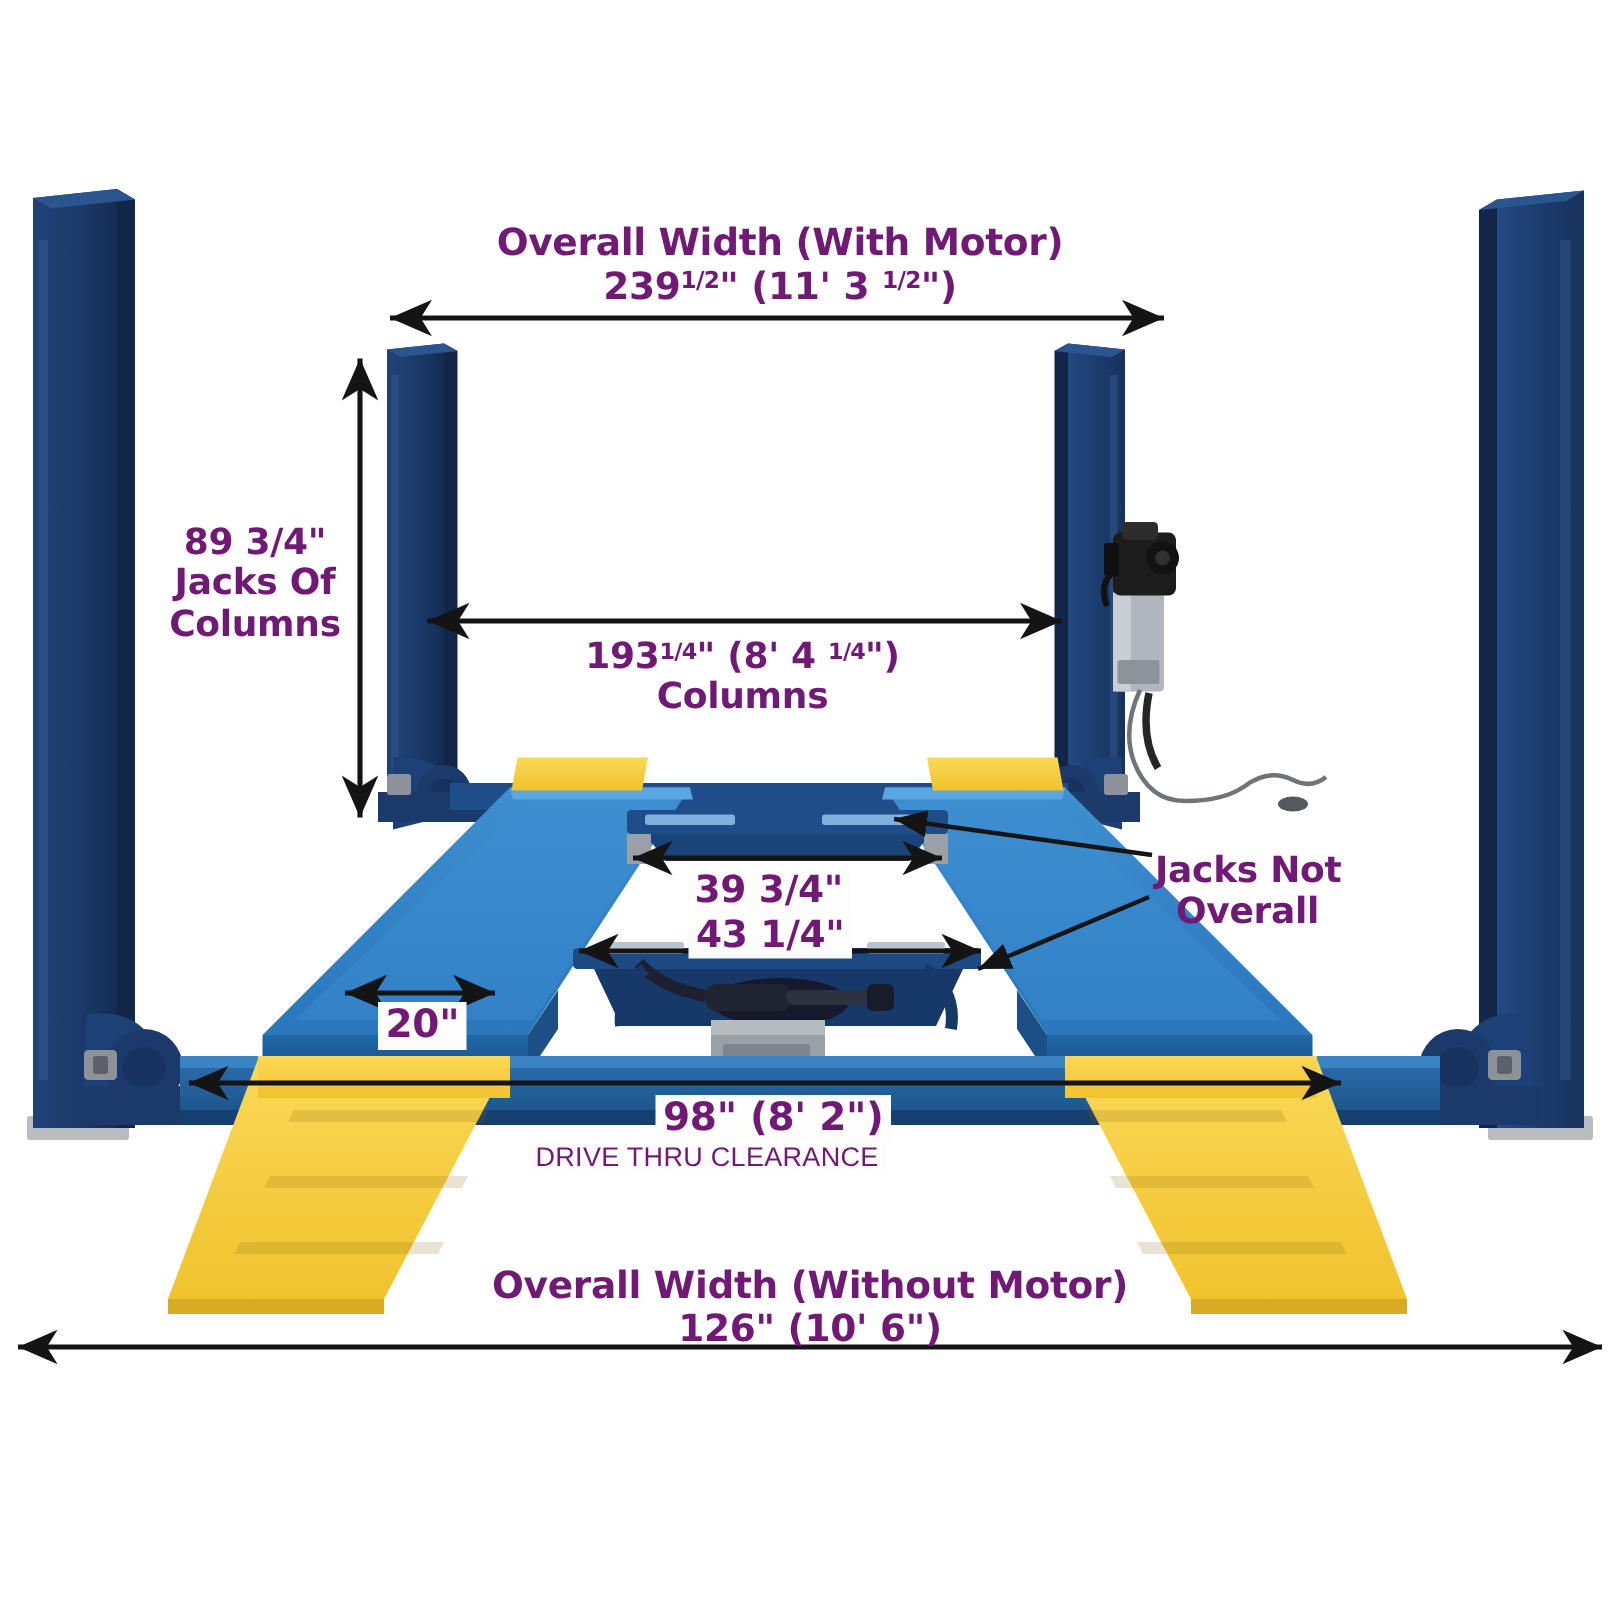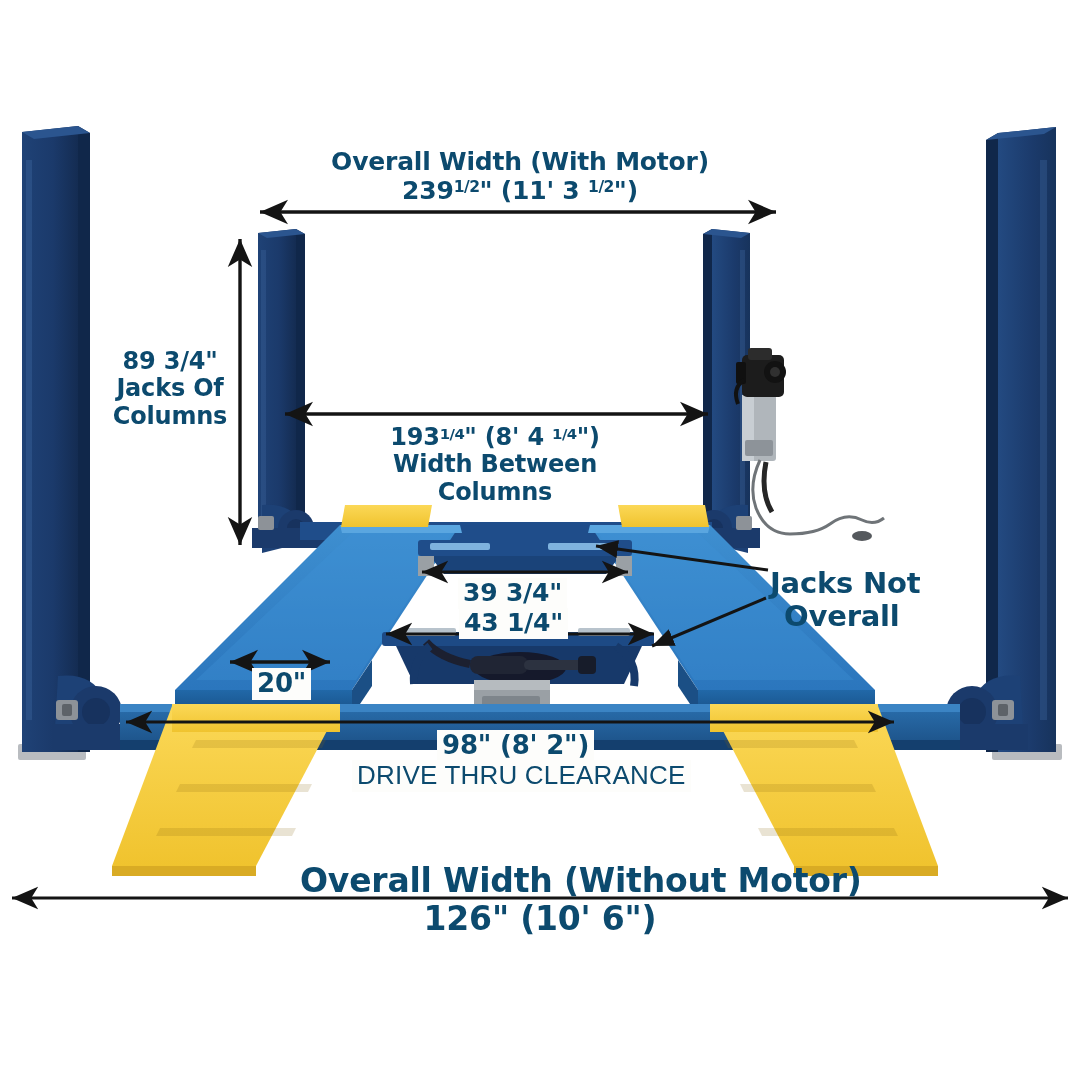--- a/index.html
+++ b/index.html
@@ -10,21 +10,21 @@
     width:1080px;height:1080px;
     background:#ffffff;
     overflow:hidden;
   }
 
   
   .dimtext{
     position:absolute;
     font-family:"DejaVu Sans","Liberation Sans",sans-serif;
     font-weight:bold;
-    color:#0c4a6e;
+    color:#701a75;
     text-align:center;
     line-height:1.14;
     white-space:nowrap;
     letter-spacing:-0.2px;
     z-index:60;
   }
   .dimtext.boxed{
     background:#fdfdfb;
     padding:1px 5px;
   }
@@ -284,47 +284,46 @@
     <div>89 3/4"</div>
     <div>Jacks Of</div>
     <div>Columns</div>
   </div>
 
   <div class="dimtext" style="left:345px;top:424px;width:300px;font-size:24px;">
     <div>
       <span>193</span><span class="frac"><sup>1</sup>/<sub>4</sub></span><span>"</span>
       <span>(8' 4 </span><span class="frac"><sup>1</sup>/<sub>4</sub></span><span>")</span>
     </div>
-    <div>Width Between</div>
     <div>Columns</div>
   </div>
 
   <div class="dimtext boxed" style="left:458px;top:578px;font-size:25px;">
     <span>39 3/4"</span>
   </div>
 
   <div class="dimtext boxed" style="left:459px;top:608px;font-size:25px;">
     <span>43 1/4"</span>
   </div>
 
   <div class="dimtext boxed" style="left:252px;top:668px;font-size:26px;">
     <span>20"</span>
   </div>
 
   <div class="dimtext boxed" style="left:437px;top:730px;font-size:26px;">
     <span>98" (8' 2")</span>
   </div>
 
-  <div class="dimtext boxed" style="left:352px;top:760px;font-size:26px;font-family:'Liberation Sans',sans-serif;font-weight:normal;letter-spacing:0.2px;">
+  <div class="dimtext boxed" style="left:352px;top:760px;font-size:18px;font-family:'Liberation Sans',sans-serif;font-weight:normal;letter-spacing:0.2px;">
     <span>DRIVE THRU CLEARANCE</span>
   </div>
 
-  <div class="dimtext" style="left:770px;top:567px;width:160px;font-size:29px;text-align:left;">
+  <div class="dimtext" style="left:770px;top:567px;width:160px;font-size:24px;text-align:left;">
     <div>Jacks Not</div>
     <div style="padding-left:14px;">Overall</div>
   </div>
 
-  <div class="dimtext" style="left:300px;top:843px;width:480px;font-size:33px;margin-top:19px;">
+  <div class="dimtext" style="left:300px;top:843px;width:480px;font-size:25px;">
     <div>Overall Width (Without Motor)</div>
     <div>126" (10' 6")</div>
   </div>
 
 </div>
 
 </body></html>

